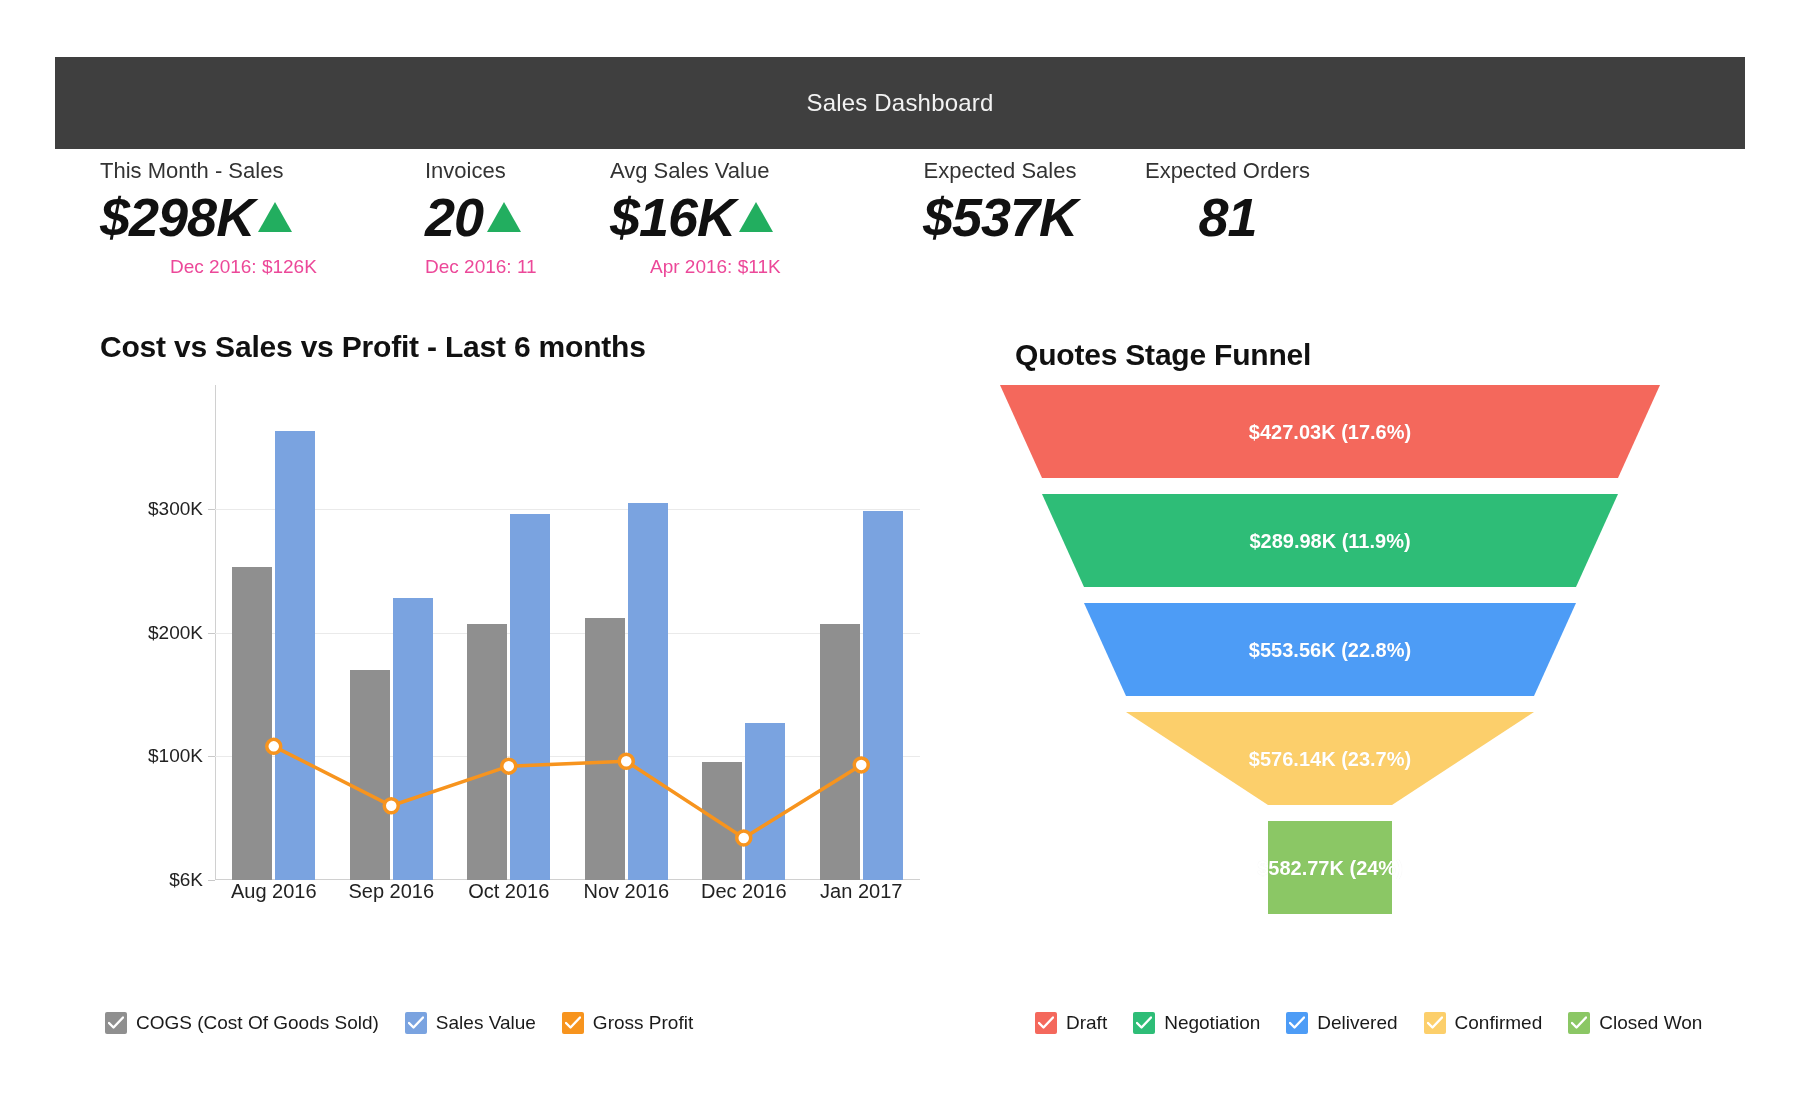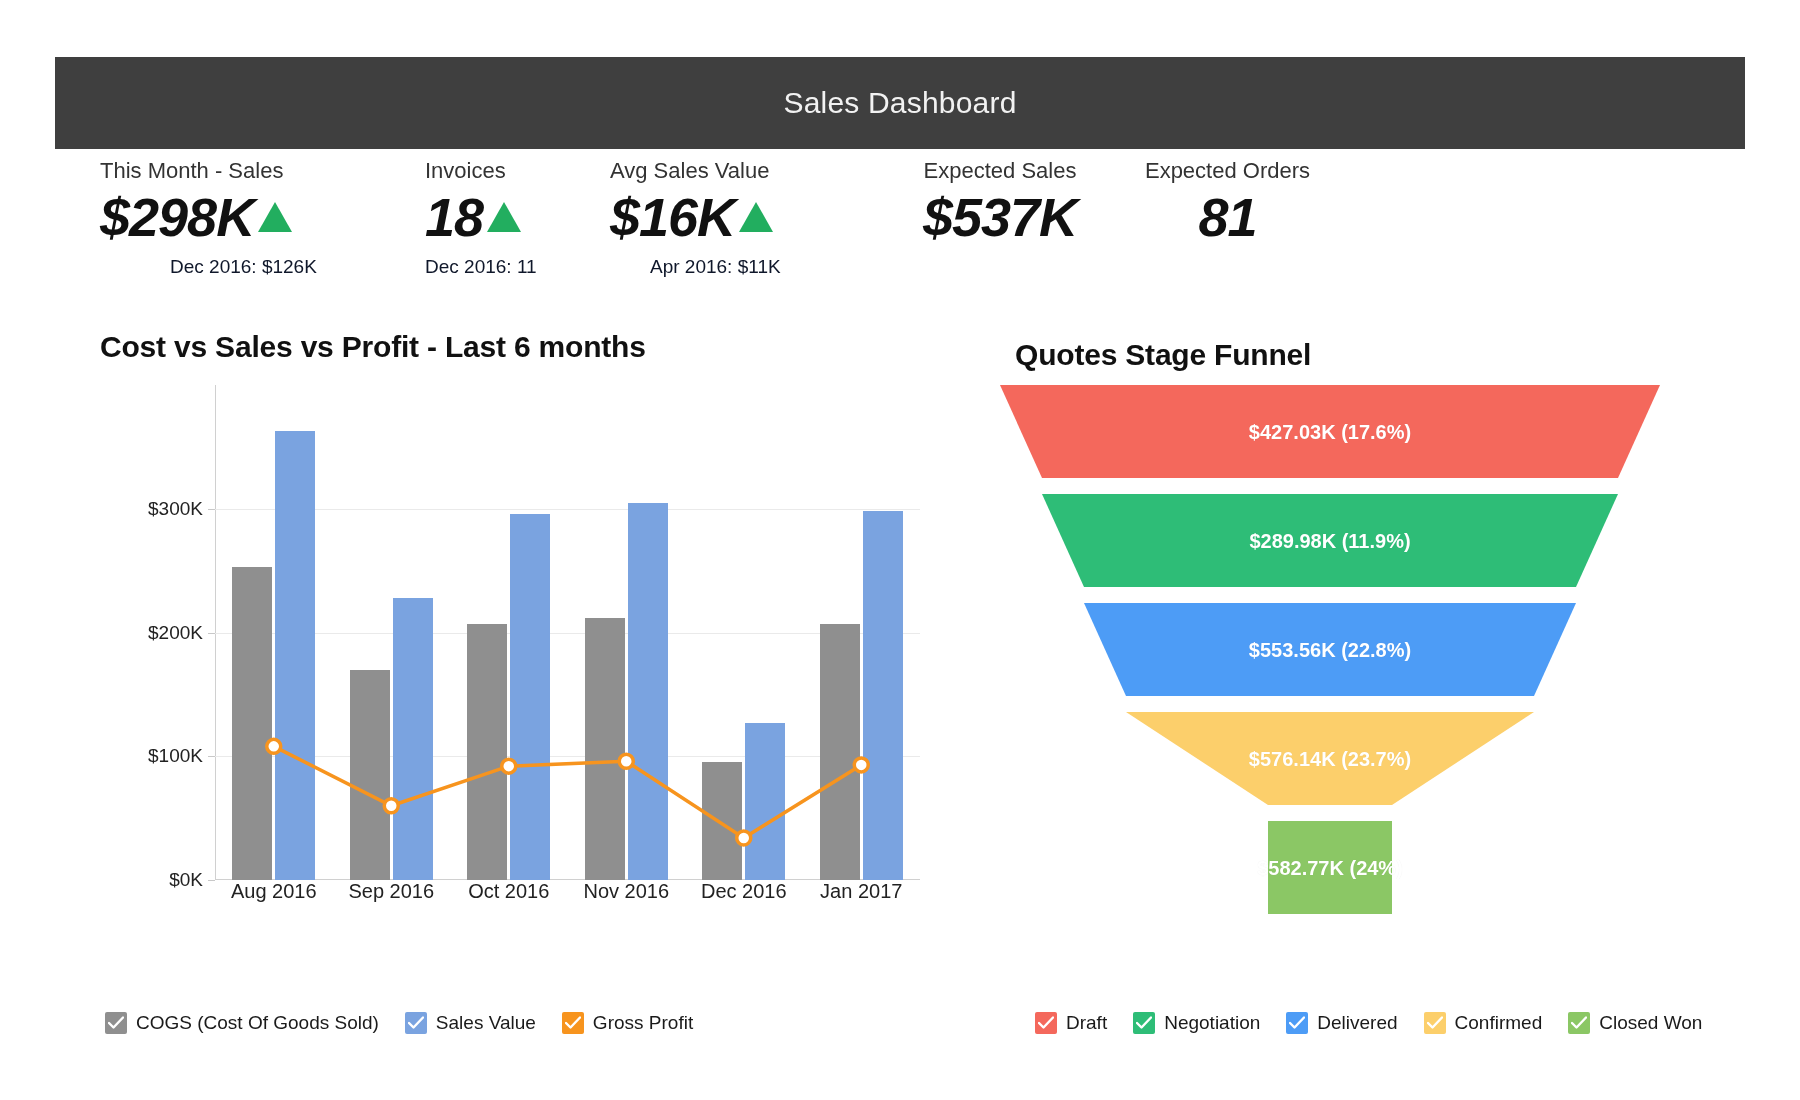--- a/index.html
+++ b/index.html
@@ -12,21 +12,21 @@
   .page { position: relative; width: 1800px; height: 1100px; background:#fff; }
 
   
   .titlebar {
     position: absolute; left: 55px; top: 57px;
     width: 1690px; height: 92px;
     background: #3f3f3f;
     display: flex; align-items: center; justify-content: center;
   }
   .titlebar .title {
-    color: #f2f2f2; font-size: 30px; font-weight: 400; letter-spacing: .2px;
+    color: #f2f2f2; font-size: 24px; font-weight: 400; letter-spacing: .2px;
   }
 
   
   .kpis {
     position: absolute; left: 55px; top: 160px; width: 1690px; height: 145px;
   }
   .kpi { position: absolute; }
   .kpi .label {
     font-size: 22px; color: #333; white-space: nowrap; line-height: 1;
   }
@@ -39,21 +39,21 @@
   }
   .kpi .tri {
     width: 0; height: 0;
     border-left: 17px solid transparent;
     border-right: 17px solid transparent;
     border-bottom: 30px solid #22ae5f;
     margin-left: 4px; margin-top: 12px;
     flex: none;
   }
   .kpi .sub {
-    font-size: 19px; color: #0f172a; margin-top: 12px; white-space: nowrap;
+    font-size: 19px; color: #ec4899; margin-top: 12px; white-space: nowrap;
   }
 
   .kpi.k0 { left: 45px;  top: 0; }
   .kpi.k1 { left: 370px; top: 0; }
   .kpi.k2 { left: 555px; top: 0; }
   .kpi.k3 { left: 845px; top: 0; }
   .kpi.k4 { left: 1085px; top: 0; }
   .kpi.k5 { left: 1320px; top: 0; }
   .kpi.k0 .sub { margin-left: 70px; }
   .kpi.k1 .sub { margin-left: 0px; text-align: center; }
@@ -140,21 +140,21 @@
         <div class="label">This Month - Sales</div>
         <div class="valrow">
           <div class="value">$298K</div>
           <div class="tri" style="border-bottom-color: rgb(34, 174, 95);"></div>
         </div>
         <div class="sub">Dec 2016: $126K</div>
       </div>
       <div class="kpi k1">
         <div class="label">Invoices</div>
         <div class="valrow">
-          <div class="value">18</div>
+          <div class="value">20</div>
           <div class="tri" style="border-bottom-color: rgb(34, 174, 95);"></div>
         </div>
         <div class="sub">Dec 2016: 11</div>
       </div>
       <div class="kpi k2">
         <div class="label">Avg Sales Value</div>
         <div class="valrow">
           <div class="value">$16K</div>
           <div class="tri" style="border-bottom-color: rgb(34, 174, 95);"></div>
         </div>
@@ -173,21 +173,21 @@
         </div>
       </div>
     </div>
 
   <div class="barpanel">
     <div class="panel-title">Cost vs Sales vs Profit - Last 6 months</div>
     <div class="plot" id="plot">
       <div class="axisline-y"></div>
       <div class="axisline-x"></div>
     <div class="ytickmark" style="top: 495px;"></div>
-        <div class="ytick" style="top: 495px;">$0K</div>
+        <div class="ytick" style="top: 495px;">$6K</div>
         <div class="gridline" style="top: 371.25px;"></div>
         <div class="ytickmark" style="top: 371.25px;"></div>
         <div class="ytick" style="top: 371.25px;">$100K</div>
         <div class="gridline" style="top: 247.5px;"></div>
         <div class="ytickmark" style="top: 247.5px;"></div>
         <div class="ytick" style="top: 247.5px;">$200K</div>
         <div class="gridline" style="top: 123.75px;"></div>
         <div class="ytickmark" style="top: 123.75px;"></div>
         <div class="ytick" style="top: 123.75px;">$300K</div>
         <div class="bar cogs" style="left: 17.25px; width: 40px; height: 313.087px; background: rgb(143, 143, 143);"></div>

